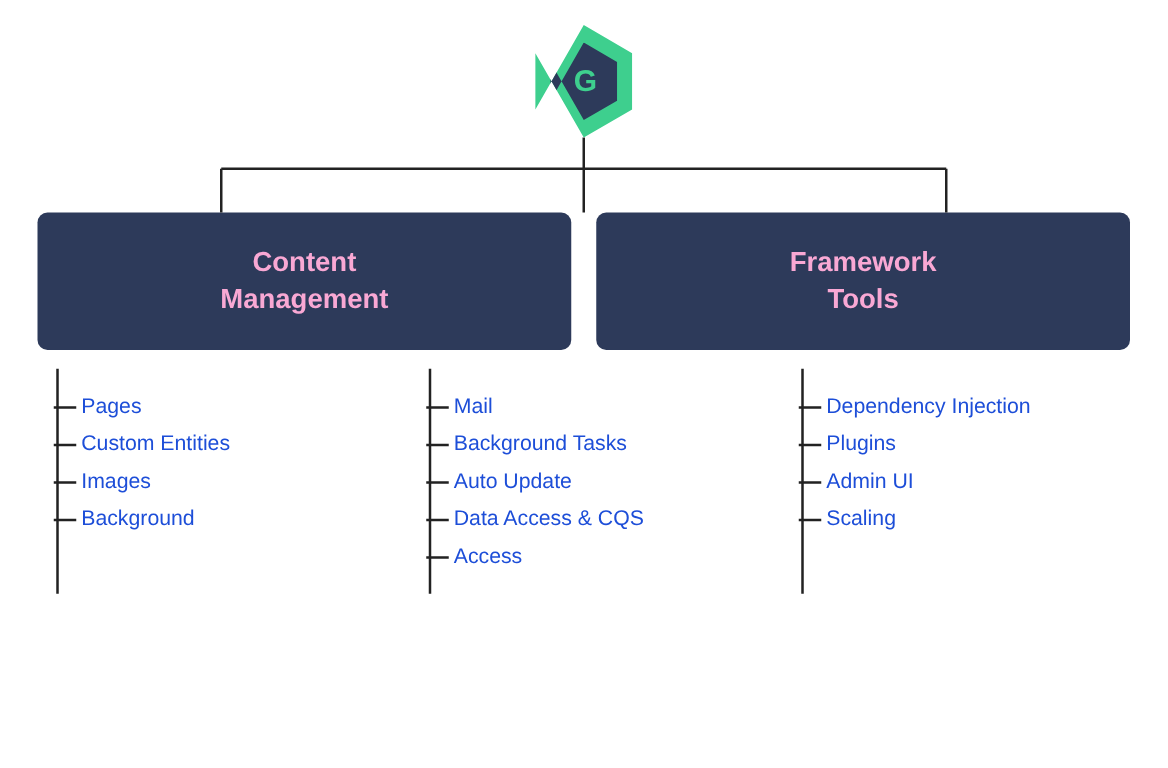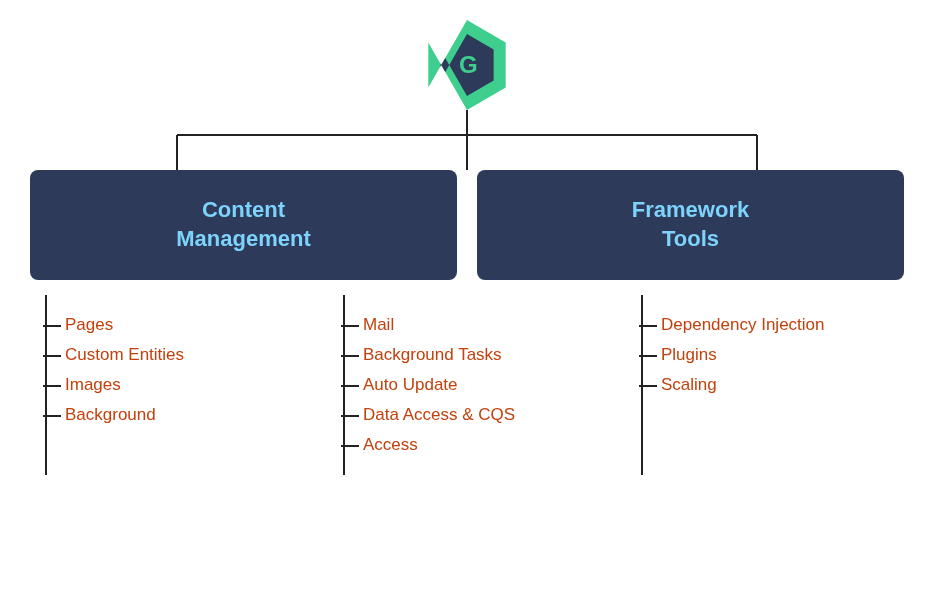--- a/index.html
+++ b/index.html
@@ -72,21 +72,21 @@
     
     .boxes-row {
       display: flex;
       justify-content: space-between;
       width: 100%;
       gap: 20px;
       margin-bottom: 10px;
     }
     .box {
       background: #2d3a5a;
-      color: #7dd3fc;
+      color: #f9a8d4;
       border-radius: 8px;
       flex: 1;
       display: flex;
       align-items: center;
       justify-content: center;
       text-align: center;
       padding: 20px 15px;
       font-size: 22px;
       font-weight: 700;
       line-height: 1.3;
@@ -113,21 +113,21 @@
       top: 0;
       bottom: 0;
       width: 2px;
       background: #222;
     }
     .list-item {
       display: flex;
       align-items: center;
       margin: 10px 0;
       font-size: 17px;
-      color: #c2410c;
+      color: #1d4ed8;
       font-weight: 400;
       padding-left: 20px;
       position: relative;
     }
     .list-item::before {
       content: '';
       position: absolute;
       left: -2px;
       top: 50%;
       width: 18px;
@@ -191,20 +191,21 @@
     <div class="items-col">
       <div class="list-item">Mail</div>
       <div class="list-item">Background Tasks</div>
       <div class="list-item">Auto Update</div>
       <div class="list-item">Data Access &amp; CQS</div>
       <div class="list-item">Access</div>
     </div>
     <div class="items-col">
       <div class="list-item">Dependency Injection</div>
       <div class="list-item">Plugins</div>
+      <div class="list-item">Admin UI</div>
       <div class="list-item">Scaling</div>
     </div>
   </div>
 
 </div>
 
 <style>
   .logo-letter { font-size: 0; }
   .hexagon-inner {
     position: relative;

